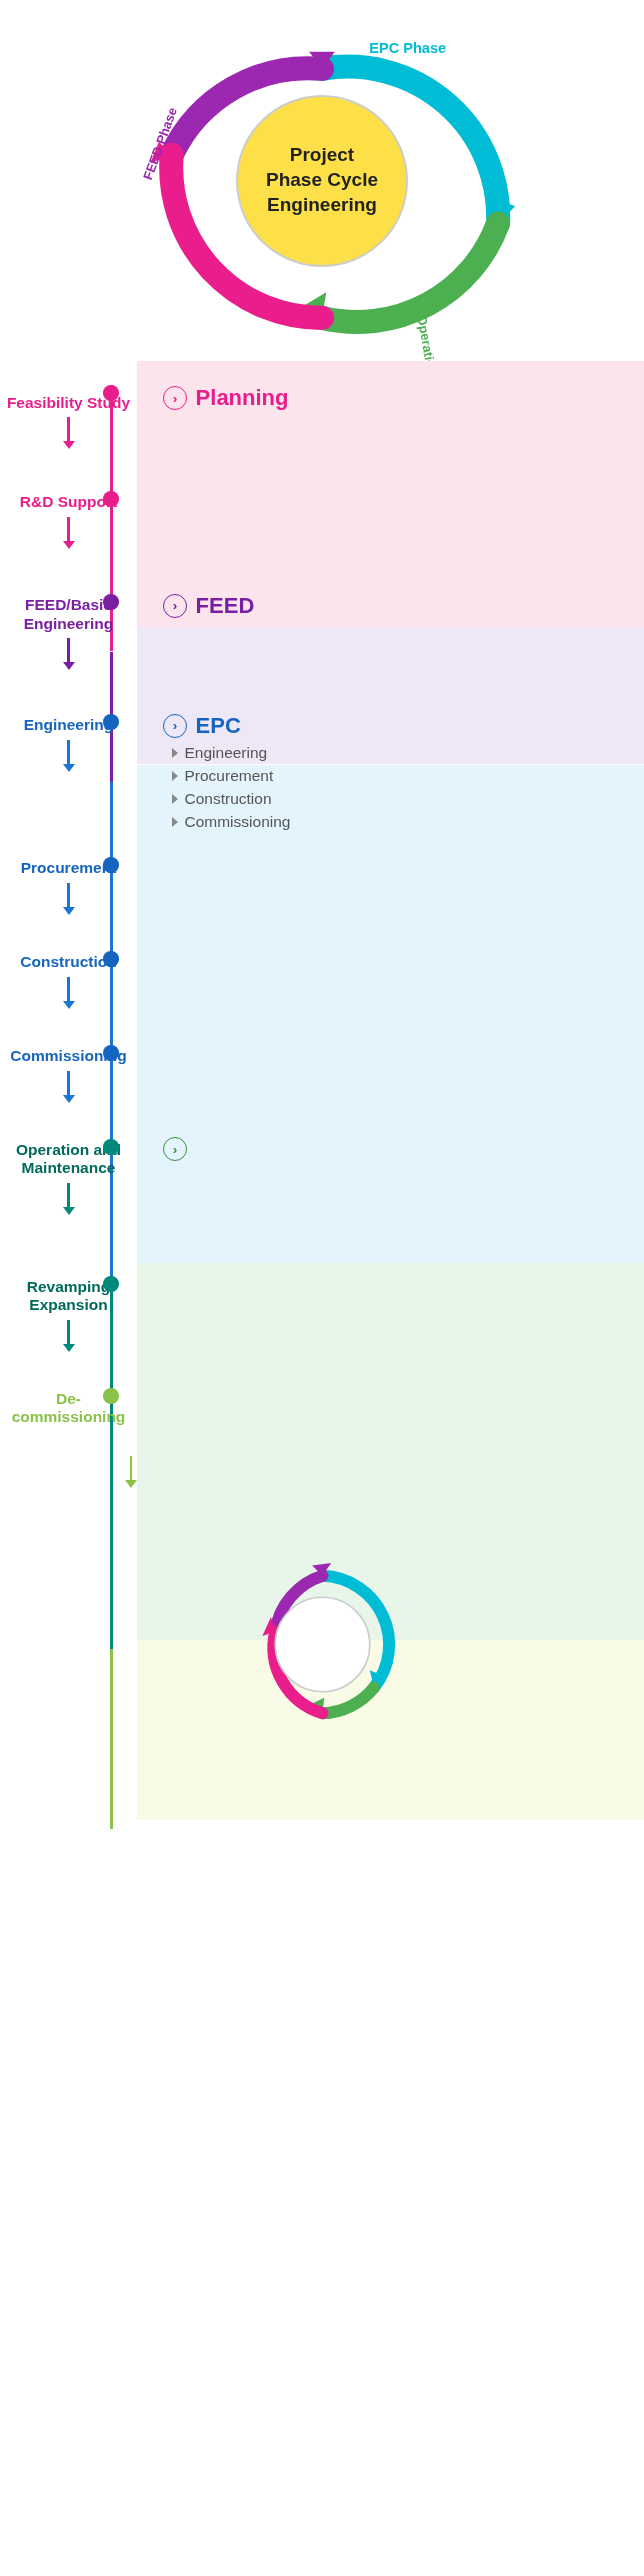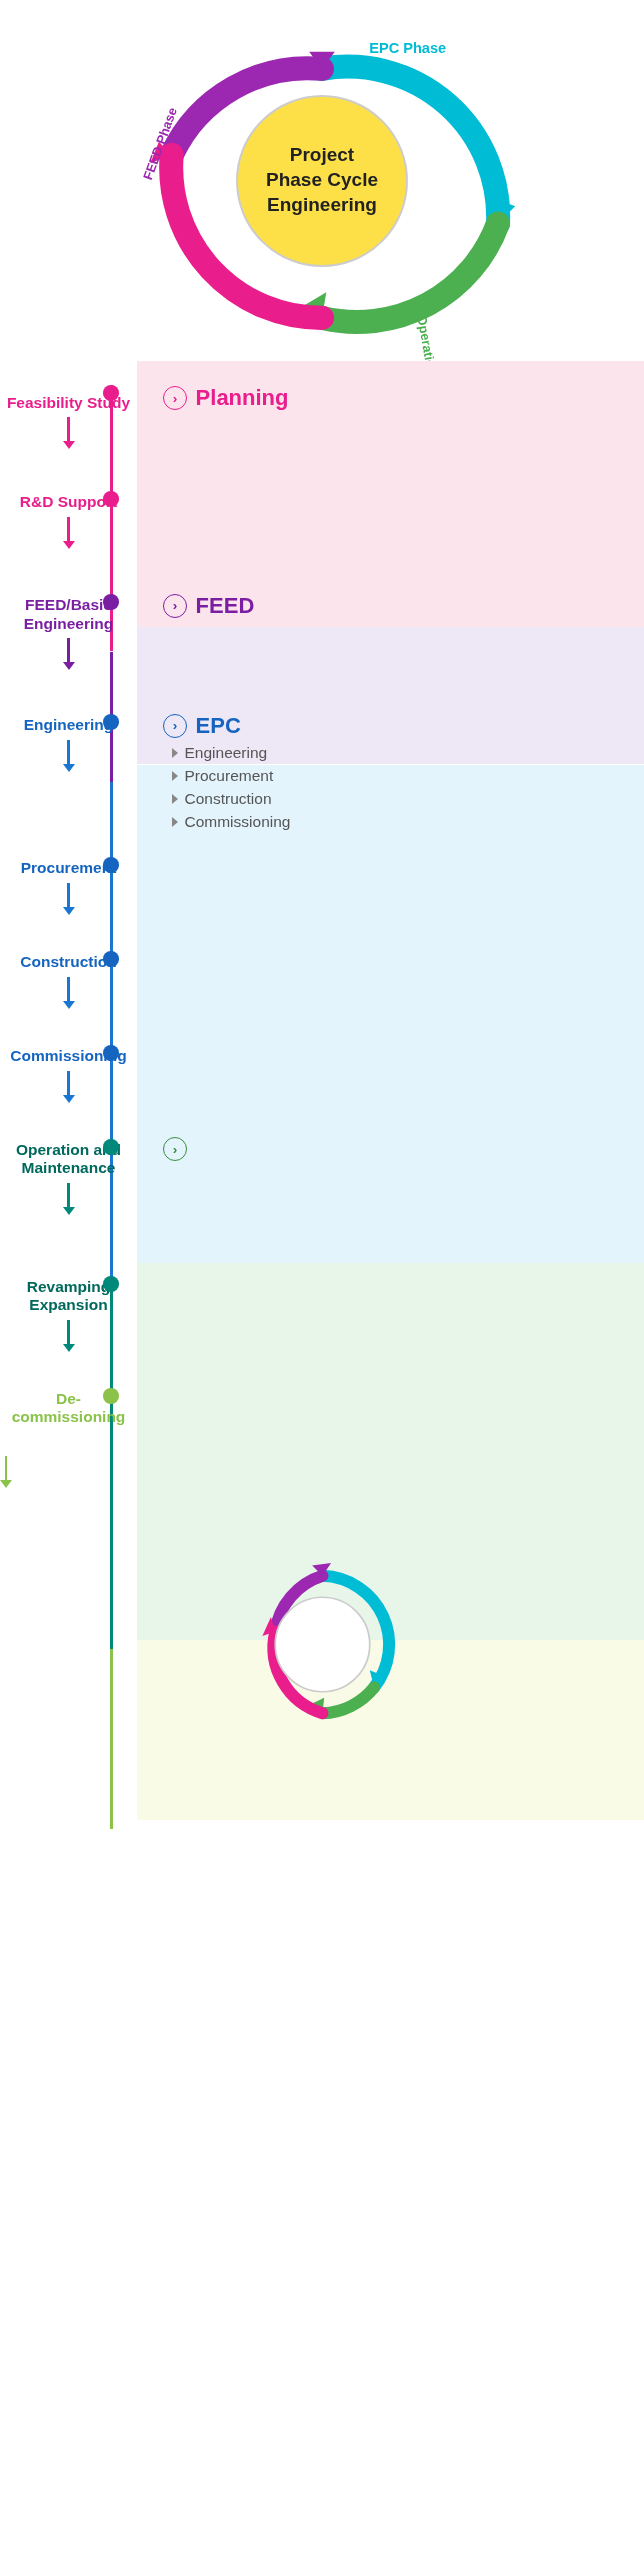--- a/index.html
+++ b/index.html
@@ -366,21 +366,21 @@
         <div class="step-label" style="color:#00695c; margin-top:3.4px;">Revamping Expansion</div>
         <div style="display:flex;flex-direction:column;align-items:center;margin-top:5.2px;">
           <div style="width:2.6px;height:24px;background:#00897b;"></div>
           <div style="width:0;height:0;border-left:6px solid transparent;border-right:6px solid transparent;border-top:8.6px solid #00897b;"></div>
         </div>
       </div>
       <div class="right-col"></div>
     </div>
 
     <div class="flow-row" style="position:relative; z-index:3;">
-      <div class="left-col" style="width:137px; min-height:112px; position:relative; display:flex; flex-direction:column; align-items:flex-start; padding-top:8.6px;gap:24px;">
+      <div class="left-col" style="width:137px; min-height:112px; position:relative; display:flex; flex-direction:column; align-items:flex-end; padding-top:8.6px;gap:24px;">
         <div class="dot" style="background:#8bc34a; position:absolute; left:103px; top:10.3px;"></div>
         <div class="step-label" style="color:#8bc34a; margin-top:3.4px;">De-commissioning</div>
         <div style="display:flex;flex-direction:column;align-items:center;margin-top:5.2px;">
           <div style="width:2.6px;height:24px;background:#8bc34a;"></div>
           <div style="width:0;height:0;border-left:6px solid transparent;border-right:6px solid transparent;border-top:8.6px solid #8bc34a;"></div>
         </div>
       </div>
       <div class="right-col"></div>
     </div>
 

